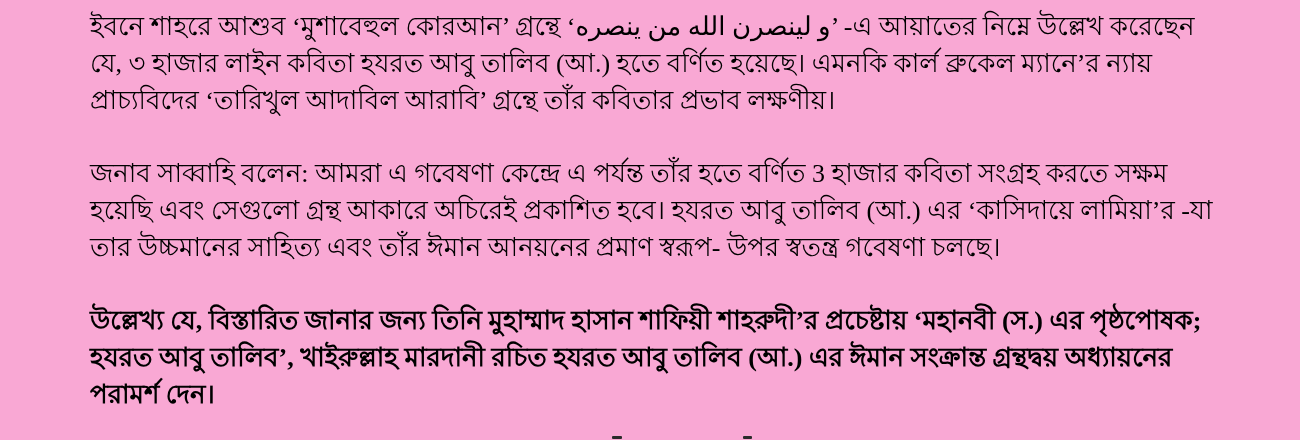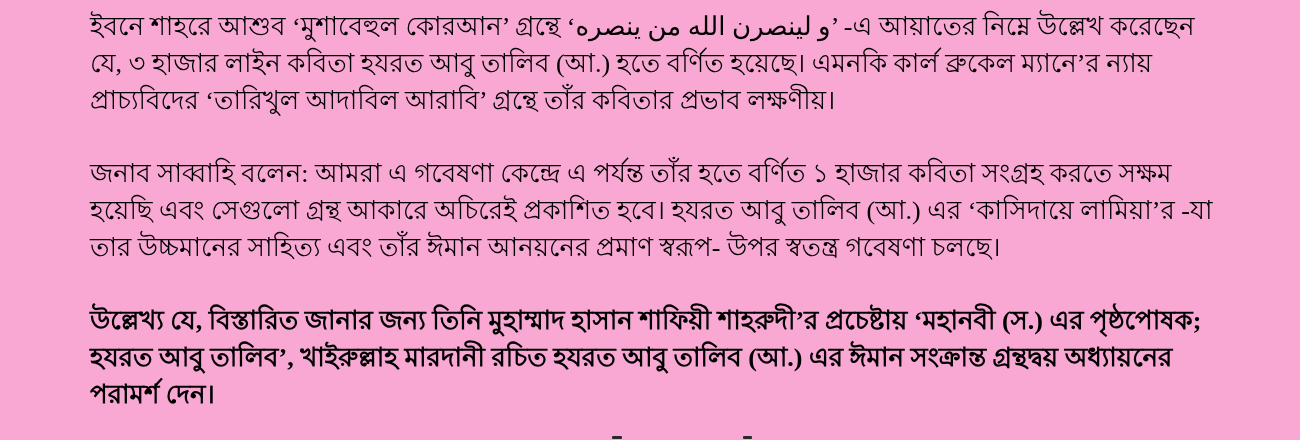--- a/index.html
+++ b/index.html
@@ -52,21 +52,21 @@
   }
   .clipped-remnant .speck-1 { left: 612px; width: 10px; }
   .clipped-remnant .speck-2 { left: 743px; width: 9px; }
 </style>
 </head>
 <body>
 
 <div class="page">
   <main class="article-body">
     <p>ইবনে শাহরে আশুব ‘মুশাবেহুল কোরআন’ গ্রন্থে ‘و لينصرن الله من ينصره’ -এ আয়াতের নিম্নে উল্লেখ করেছেন যে, ৩ হাজার লাইন কবিতা হযরত আবু তালিব (আ.) হতে বর্ণিত হয়েছে। এমনকি কার্ল ব্রুকেল ম্যানে’র ন্যায় প্রাচ্যবিদের ‘তারিখুল আদাবিল আরাবি’ গ্রন্থে তাঁর কবিতার প্রভাব লক্ষণীয়।</p>
-    <p>জনাব সাব্বাহি বলেন: আমরা এ গবেষণা কেন্দ্রে এ পর্যন্ত তাঁর হতে বর্ণিত ১ হাজার কবিতা সংগ্রহ করতে সক্ষম হয়েছি এবং সেগুলো গ্রন্থ আকারে অচিরেই প্রকাশিত হবে। হযরত আবু তালিব (আ.) এর ‘কাসিদায়ে লামিয়া’র -যা তার উচ্চমানের সাহিত্য এবং তাঁর ঈমান আনয়নের প্রমাণ স্বরূপ- উপর স্বতন্ত্র গবেষণা চলছে।</p>
+    <p>জনাব সাব্বাহি বলেন: আমরা এ গবেষণা কেন্দ্রে এ পর্যন্ত তাঁর হতে বর্ণিত 3 হাজার কবিতা সংগ্রহ করতে সক্ষম হয়েছি এবং সেগুলো গ্রন্থ আকারে অচিরেই প্রকাশিত হবে। হযরত আবু তালিব (আ.) এর ‘কাসিদায়ে লামিয়া’র -যা তার উচ্চমানের সাহিত্য এবং তাঁর ঈমান আনয়নের প্রমাণ স্বরূপ- উপর স্বতন্ত্র গবেষণা চলছে।</p>
     <p>উল্লেখ্য যে, বিস্তারিত জানার জন্য তিনি মুহাম্মাদ হাসান শাফিয়ী শাহরুদী’র প্রচেষ্টায় ‘মহানবী (স.) এর পৃষ্ঠপোষক; হযরত আবু তালিব’, খাইরুল্লাহ মারদানী রচিত হযরত আবু তালিব (আ.) এর ঈমান সংক্রান্ত গ্রন্থদ্বয় অধ্যায়নের পরামর্শ দেন।</p>
   </main>
 
   <div class="clipped-remnant">
     <span class="speck speck-1"></span>
     <span class="speck speck-2"></span>
   </div>
 </div>
 
 </body></html>

